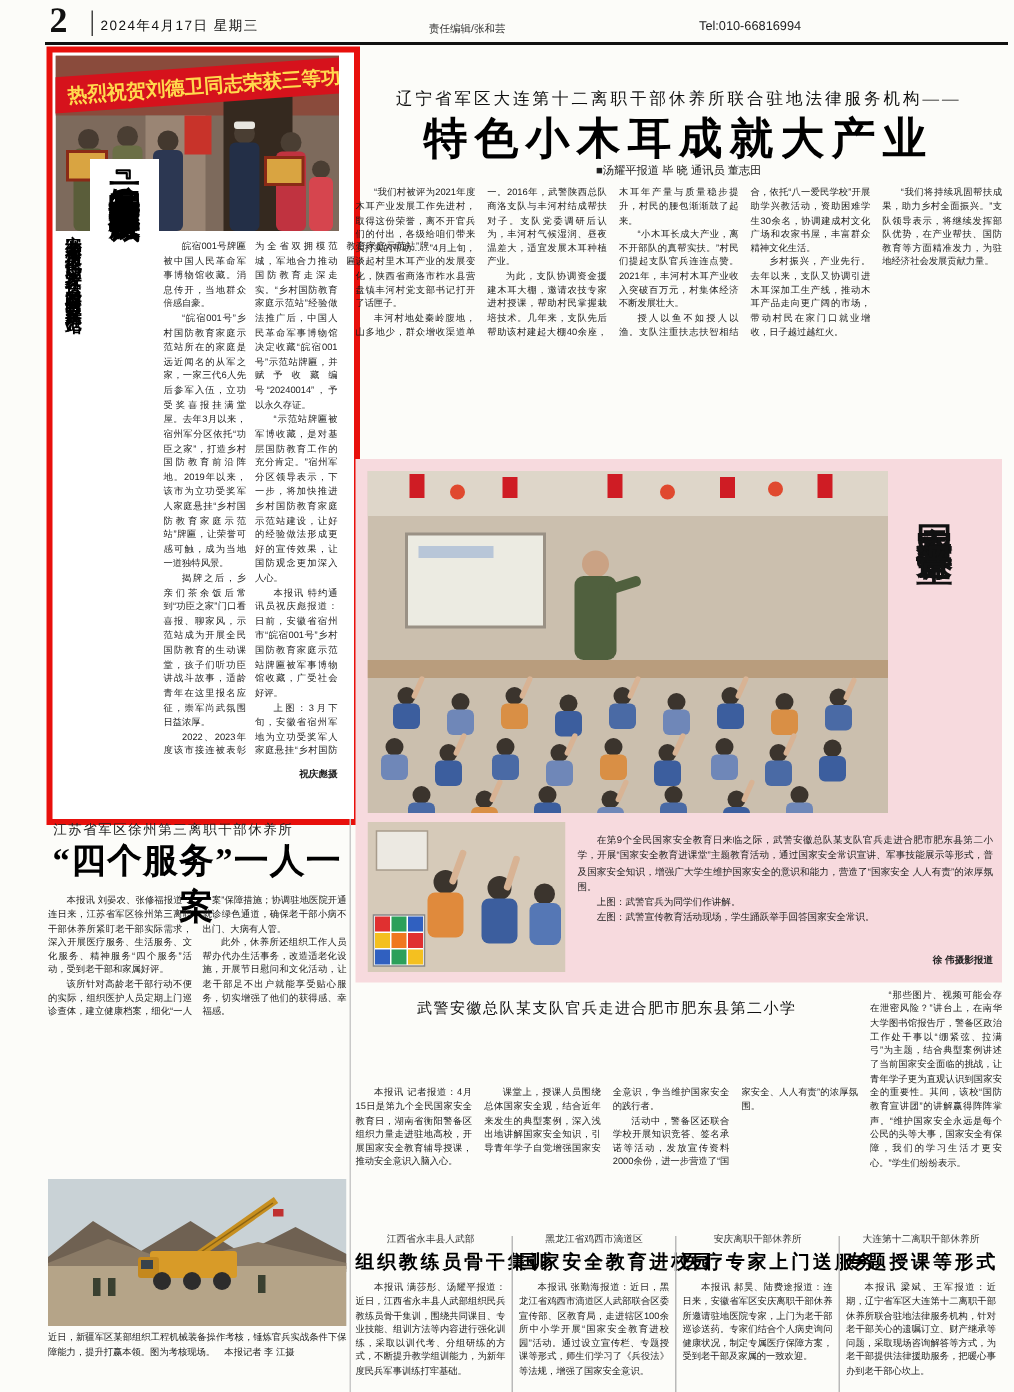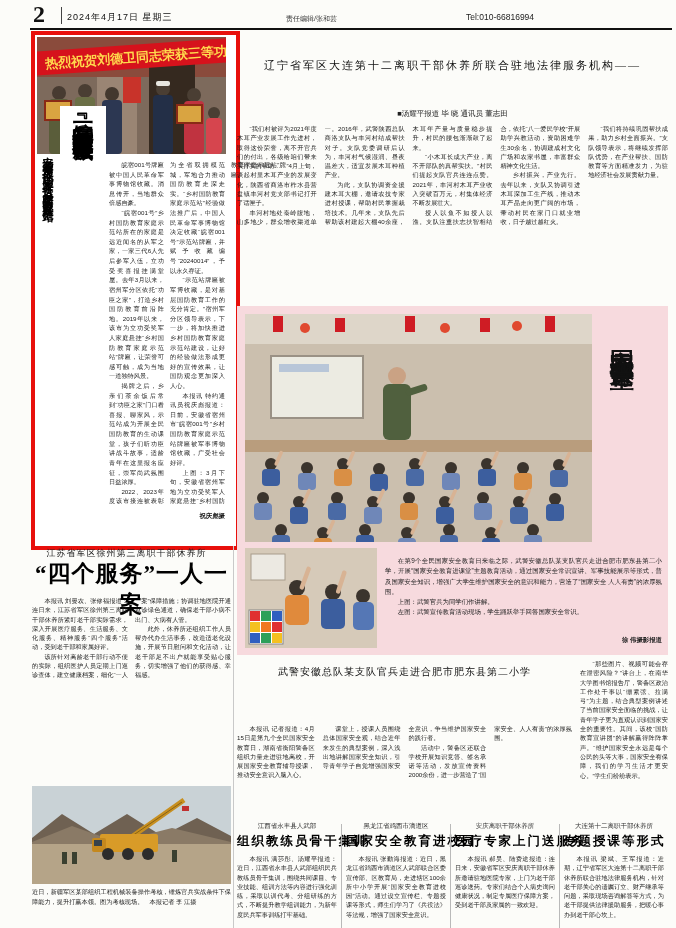--- a/index.html
+++ b/index.html
@@ -24,21 +24,21 @@
       font-family:"Liberation Serif",serif;font-weight:900;font-size:21px;line-height:46px;
       letter-spacing:1px;background:#fff;color:#000;}
   .lead-sub{left:39px;top:148px;height:380px;writing-mode:vertical-rl;text-orientation:upright;
       font-family:"Liberation Serif",serif;font-weight:700;font-size:11px;line-height:17px;
       letter-spacing:2px;color:#000;}
   .lead-cols{left:109px;top:160px;width:116px;height:348px;column-count:2;column-gap:6px;
       font-size:6.2px;line-height:1.55;text-align:justify;color:#1c1c1c;}
   .lead-cols p,.bodytext p{margin:0;text-indent:2em;}
   .lead-credit{left:150px;top:512px;width:75px;text-align:right;font-size:6.4px;font-weight:bold;}
   
-  .svc-kicker{left:27px;top:547px;width:199px;text-align:center;font-size:9px;
+  .svc-kicker{left:16px;top:547px;width:199px;text-align:center;font-size:9px;
       font-family:"Liberation Serif",serif;color:#222;letter-spacing:1px;}
   .svc-headline{left:32px;top:558px;width:199px;text-align:center;font-size:23px;font-weight:900;
       font-family:"Liberation Serif",serif;letter-spacing:1px;color:#000;}
   .svc-body{left:32px;top:596px;width:199px;height:186px;column-count:2;column-gap:7px;
       font-size:6.2px;line-height:1.5;text-align:justify;}
   .svc-photo{left:32px;top:786px;width:199px;height:98px;}
   .svc-caption{left:32px;top:887px;width:199px;font-size:6.2px;line-height:1.55;text-align:justify;}
   
   .main-kicker{left:237px;top:58px;width:431px;text-align:center;font-size:11px;
       font-family:"Liberation Serif",serif;letter-spacing:2px;color:#111;}
@@ -162,20 +162,21 @@
 
       <rect x="30" y="66" width="5" height="12" fill="#3a4030"></rect>
       <rect x="40" y="66" width="5" height="12" fill="#3a4030"></rect>
       <rect x="140" y="64" width="5" height="12" fill="#3a4030"></rect>
       <rect x="150" y="20" width="7" height="5" fill="#c03030"></rect>
     </svg>
   </div>
   <div class="abs svc-caption">近日，新疆军区某部组织工程机械装备操作考核，锤炼官兵实战条件下保障能力，提升打赢本领。图为考核现场。　本报记者 李 江摄</div>
 
   <div class="abs main-kicker">辽宁省军区大连第十二离职干部休养所联合驻地法律服务机构——</div>
+  <div class="abs main-headline">特色小木耳成就大产业</div>
   <div class="abs main-byline">■汤耀平报道 毕 晓 通讯员 董志田</div>
   <div class="abs main-body bodytext">
       <p>“我们村被评为2021年度木耳产业发展工作先进村，取得这份荣誉，离不开官兵们的付出，各级给咱们带来实打实的帮助……”4月上旬，谈起村里木耳产业的发展变化，陕西省商洛市柞水县营盘镇丰河村党支部书记打开了话匣子。</p>
       <p>丰河村地处秦岭腹地，山多地少，群众增收渠道单一。2016年，武警陕西总队商洛支队与丰河村结成帮扶对子。支队党委调研后认为，丰河村气候湿润、昼夜温差大，适宜发展木耳种植产业。</p>
       <p>为此，支队协调资金援建木耳大棚，邀请农技专家进村授课，帮助村民掌握栽培技术。几年来，支队先后帮助该村建起大棚40余座，木耳年产量与质量稳步提升，村民的腰包渐渐鼓了起来。</p>
       <p>“小木耳长成大产业，离不开部队的真帮实扶。”村民们提起支队官兵连连点赞。2021年，丰河村木耳产业收入突破百万元，村集体经济不断发展壮大。</p>
       <p>授人以鱼不如授人以渔。支队注重扶志扶智相结合，依托“八一爱民学校”开展助学兴教活动，资助困难学生30余名，协调建成村文化广场和农家书屋，丰富群众精神文化生活。</p>
       <p>乡村振兴，产业先行。去年以来，支队又协调引进木耳深加工生产线，推动木耳产品走向更广阔的市场，带动村民在家门口就业增收，日子越过越红火。</p>
       <p>“我们将持续巩固帮扶成果，助力乡村全面振兴。”支队领导表示，将继续发挥部队优势，在产业帮扶、国防教育等方面精准发力，为驻地经济社会发展贡献力量。</p>
     </div>

